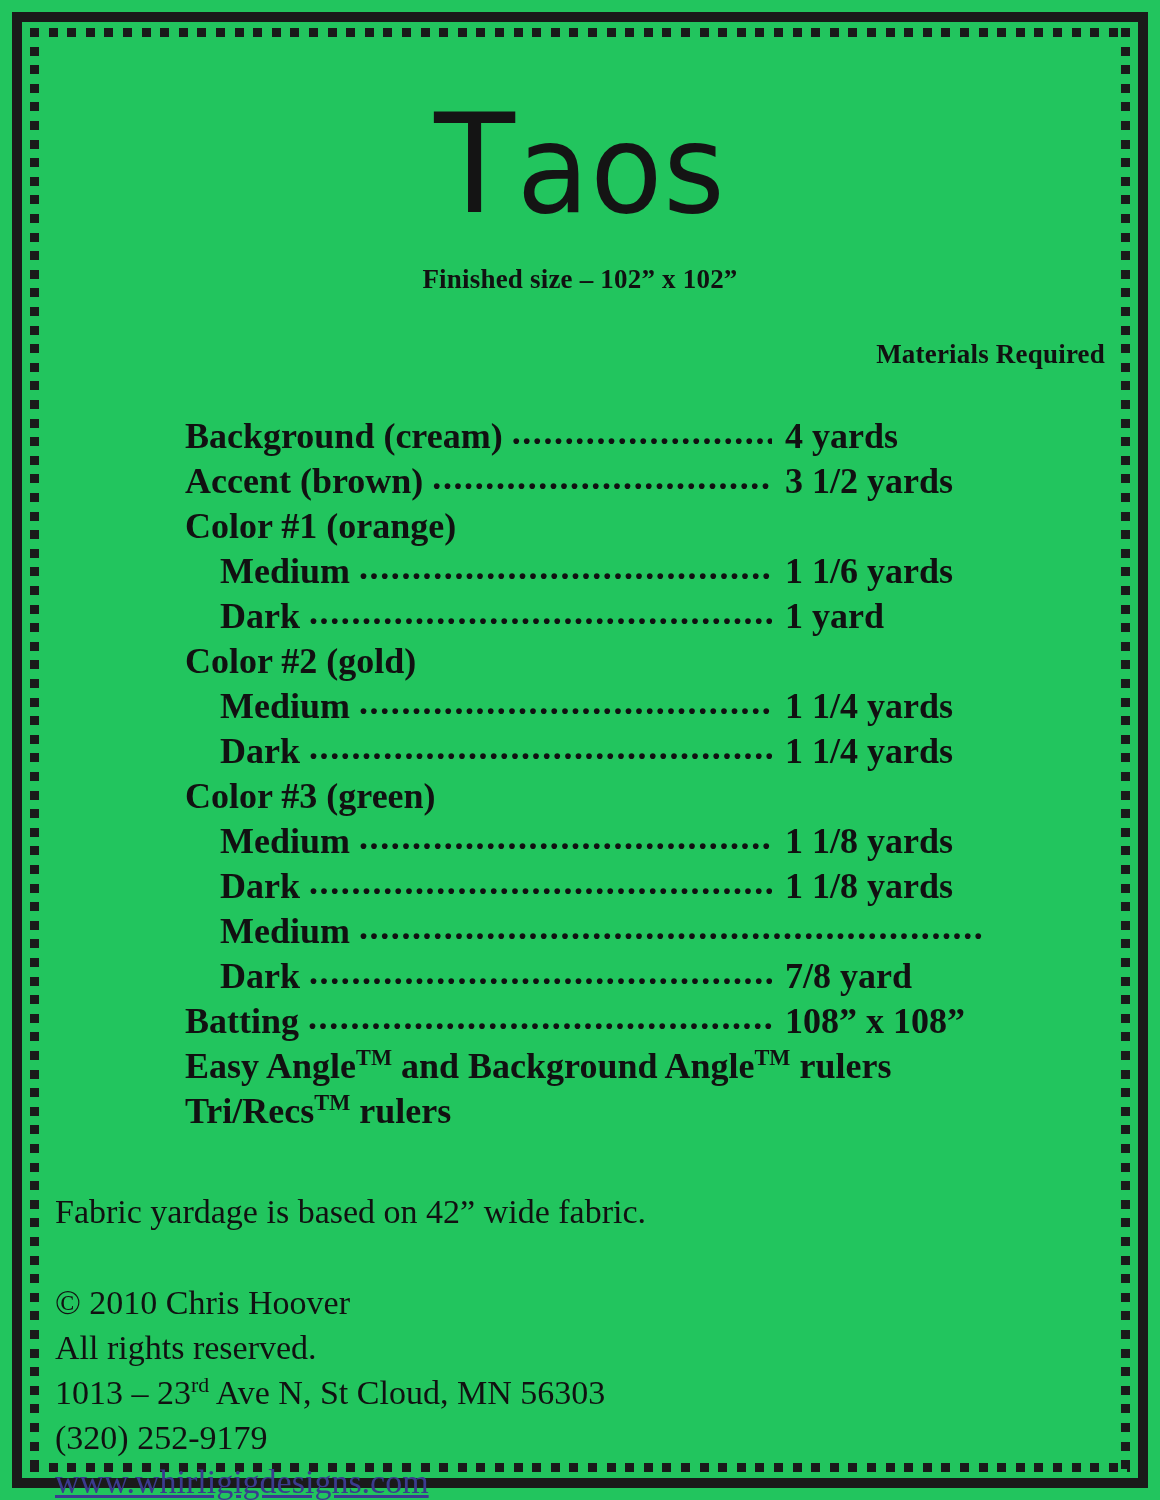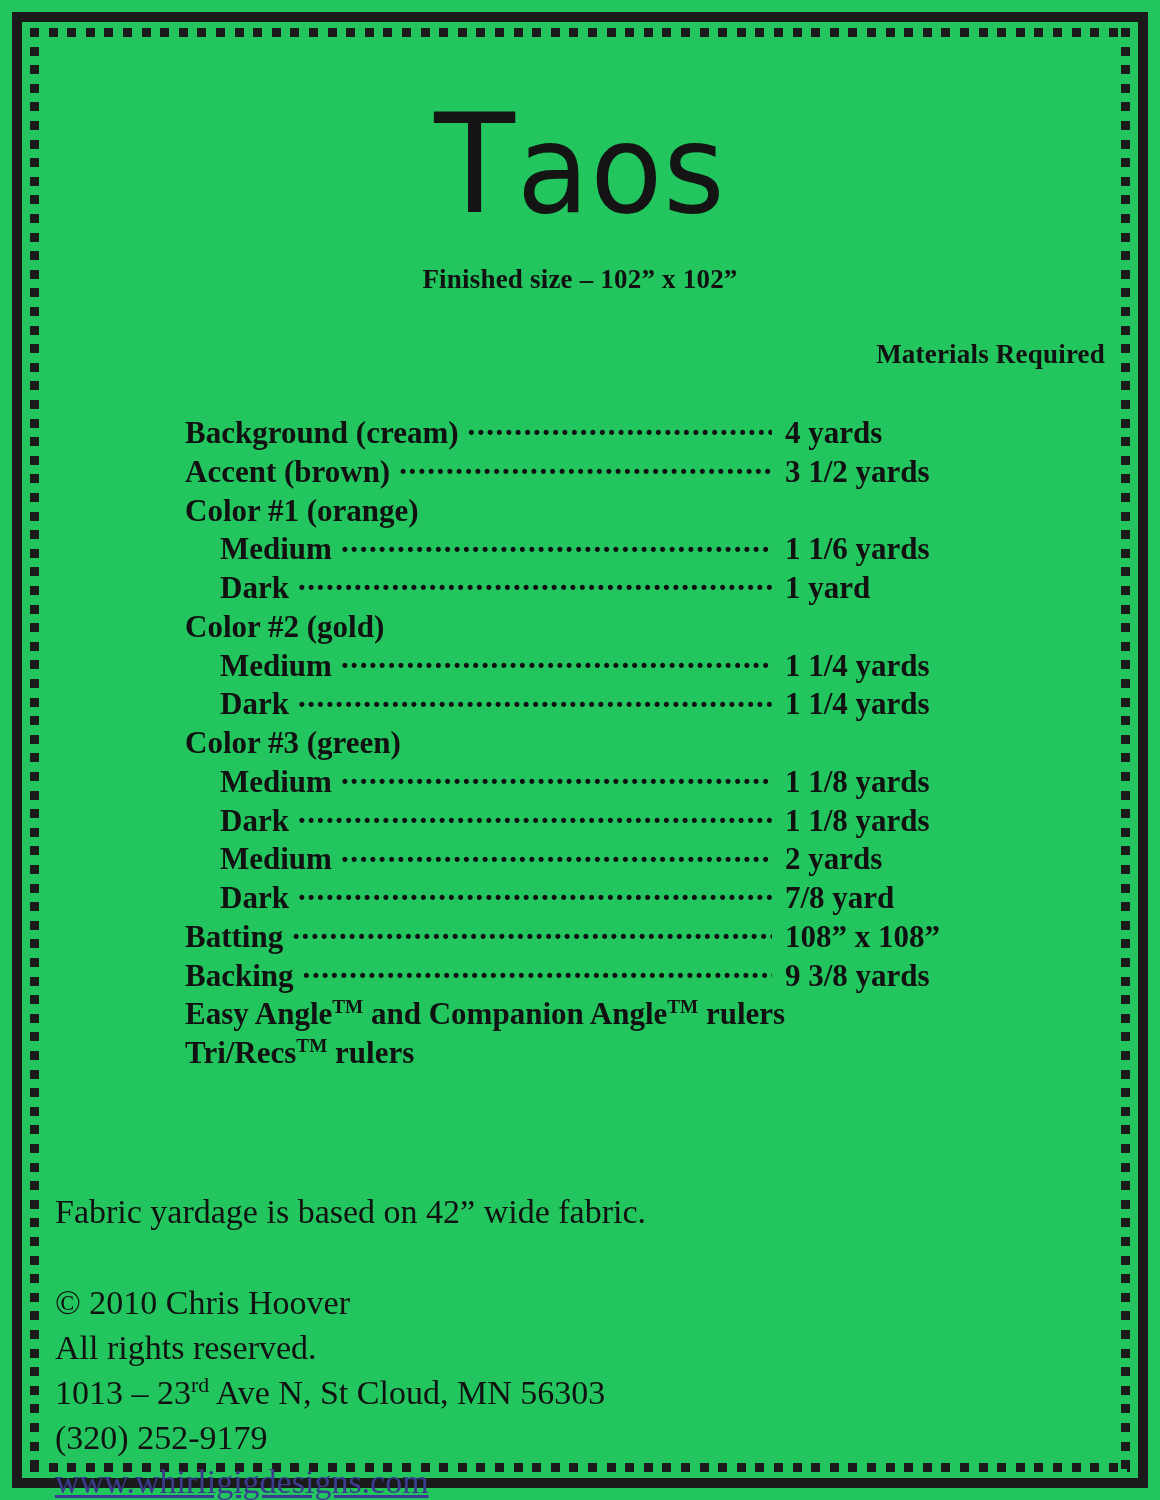--- a/index.html
+++ b/index.html
@@ -116,22 +116,22 @@
 
   
   .materials-list {
     margin-top: 44px;
     padding-left: 130px;
     padding-right: 120px;
   }
 
   .mat-row {
     display: flex;
-    align-items: flex-start;
-    font-size: 31px;
+    align-items: center;
+    font-size: 36px;
     font-weight: bold;
     line-height: 1.25;
     white-space: nowrap;
   }
   .mat-row.indent .mat-label {
     padding-left: 35px;
   }
   .mat-label {
     flex: 0 0 auto;
     padding-right: 6px;
@@ -272,43 +272,37 @@
       <div class="mat-row indent">
         <span class="mat-label">Dark</span>
         <span class="mat-leader"></span>
         <span class="mat-value">1 1/8 yards</span>
       </div>
 
 
       <div class="mat-row indent">
         <span class="mat-label">Medium</span>
         <span class="mat-leader"></span>
-        <span class="mat-value">2 yards</span>
       </div>
 
       <div class="mat-row indent">
         <span class="mat-label">Dark</span>
         <span class="mat-leader"></span>
         <span class="mat-value">7/8 yard</span>
       </div>
 
       <div class="mat-row">
         <span class="mat-label">Batting</span>
         <span class="mat-leader"></span>
         <span class="mat-value">108” x 108”</span>
       </div>
 
-      <div class="mat-row">
-        <span class="mat-label">Backing</span>
-        <span class="mat-leader"></span>
-        <span class="mat-value">9 3/8 yards</span>
-      </div>
-
-      <div class="mat-row full">
-        <span class="mat-label"><span>Easy Angle</span><sup class="tm">TM</sup><span> and Companion Angle</span><sup class="tm">TM</sup><span> rulers</span></span>
+
+      <div class="mat-row full">
+        <span class="mat-label"><span>Easy Angle</span><sup class="tm">TM</sup><span> and Background Angle</span><sup class="tm">TM</sup><span> rulers</span></span>
       </div>
 
       <div class="mat-row full">
         <span class="mat-label"><span>Tri/Recs</span><sup class="tm">TM</sup><span> rulers</span></span>
       </div>
 
     </div>
 
     <div class="footer">
       <div class="note">Fabric yardage is based on 42” wide fabric.</div>

